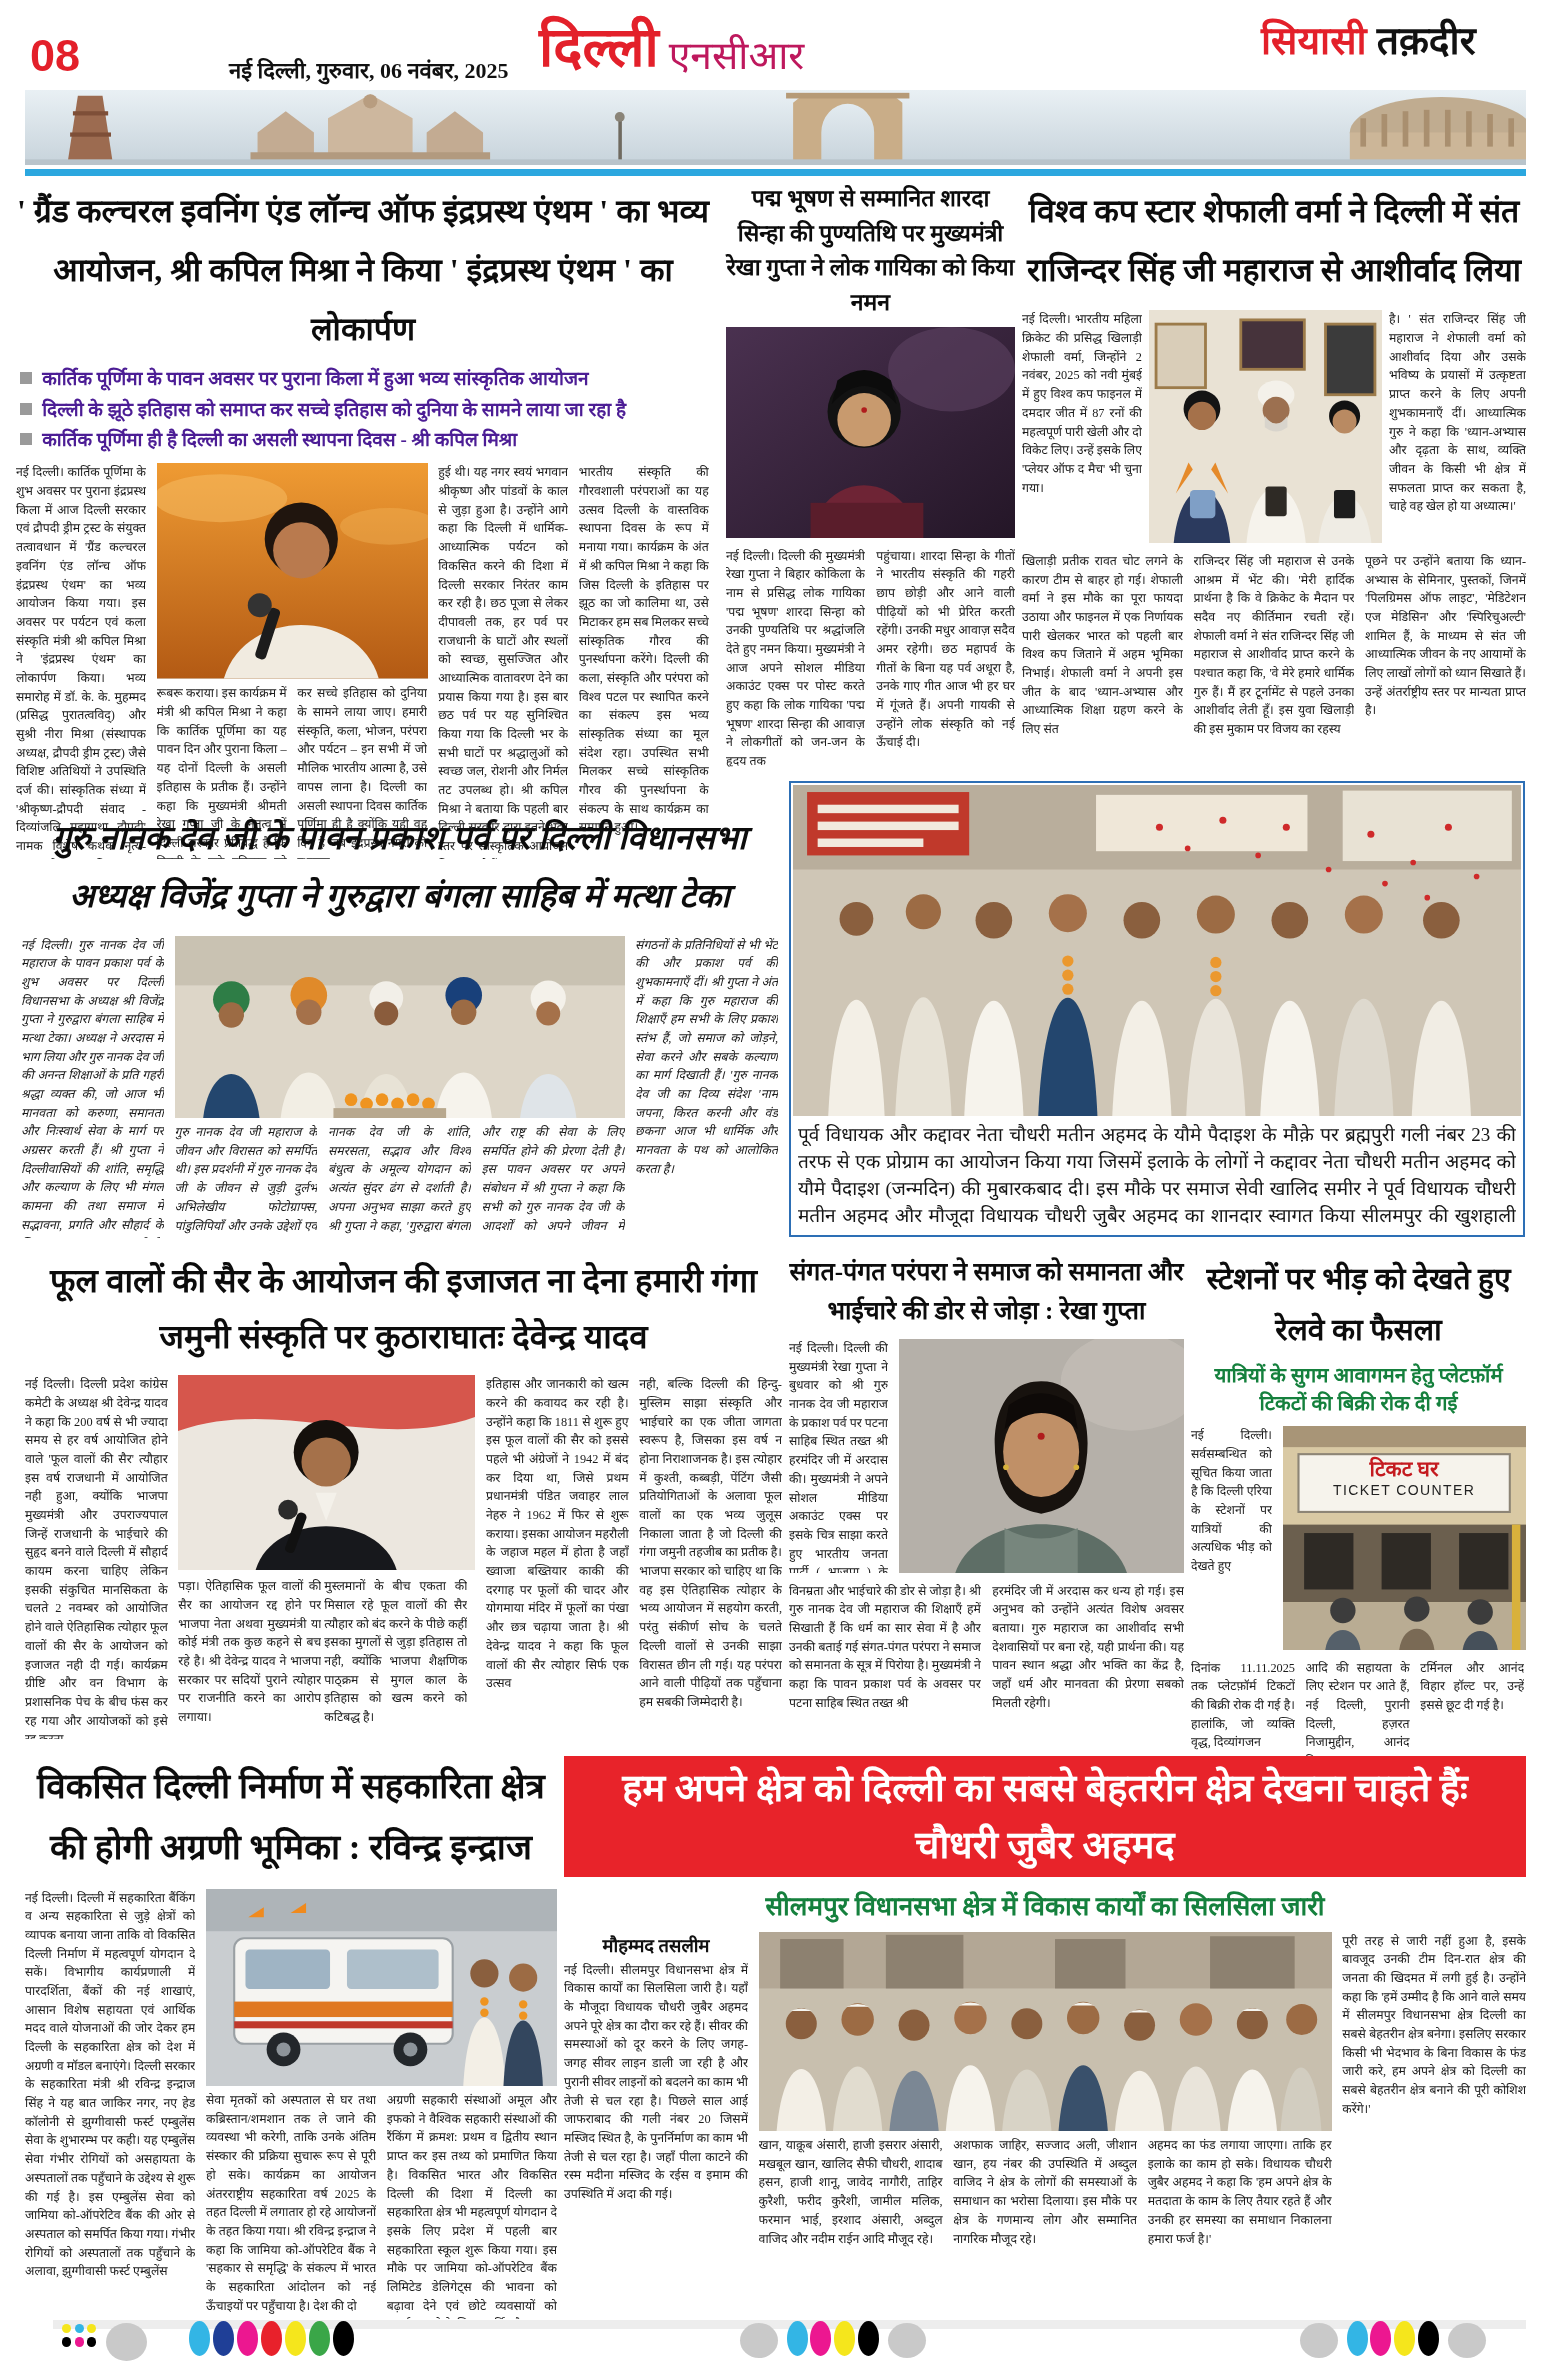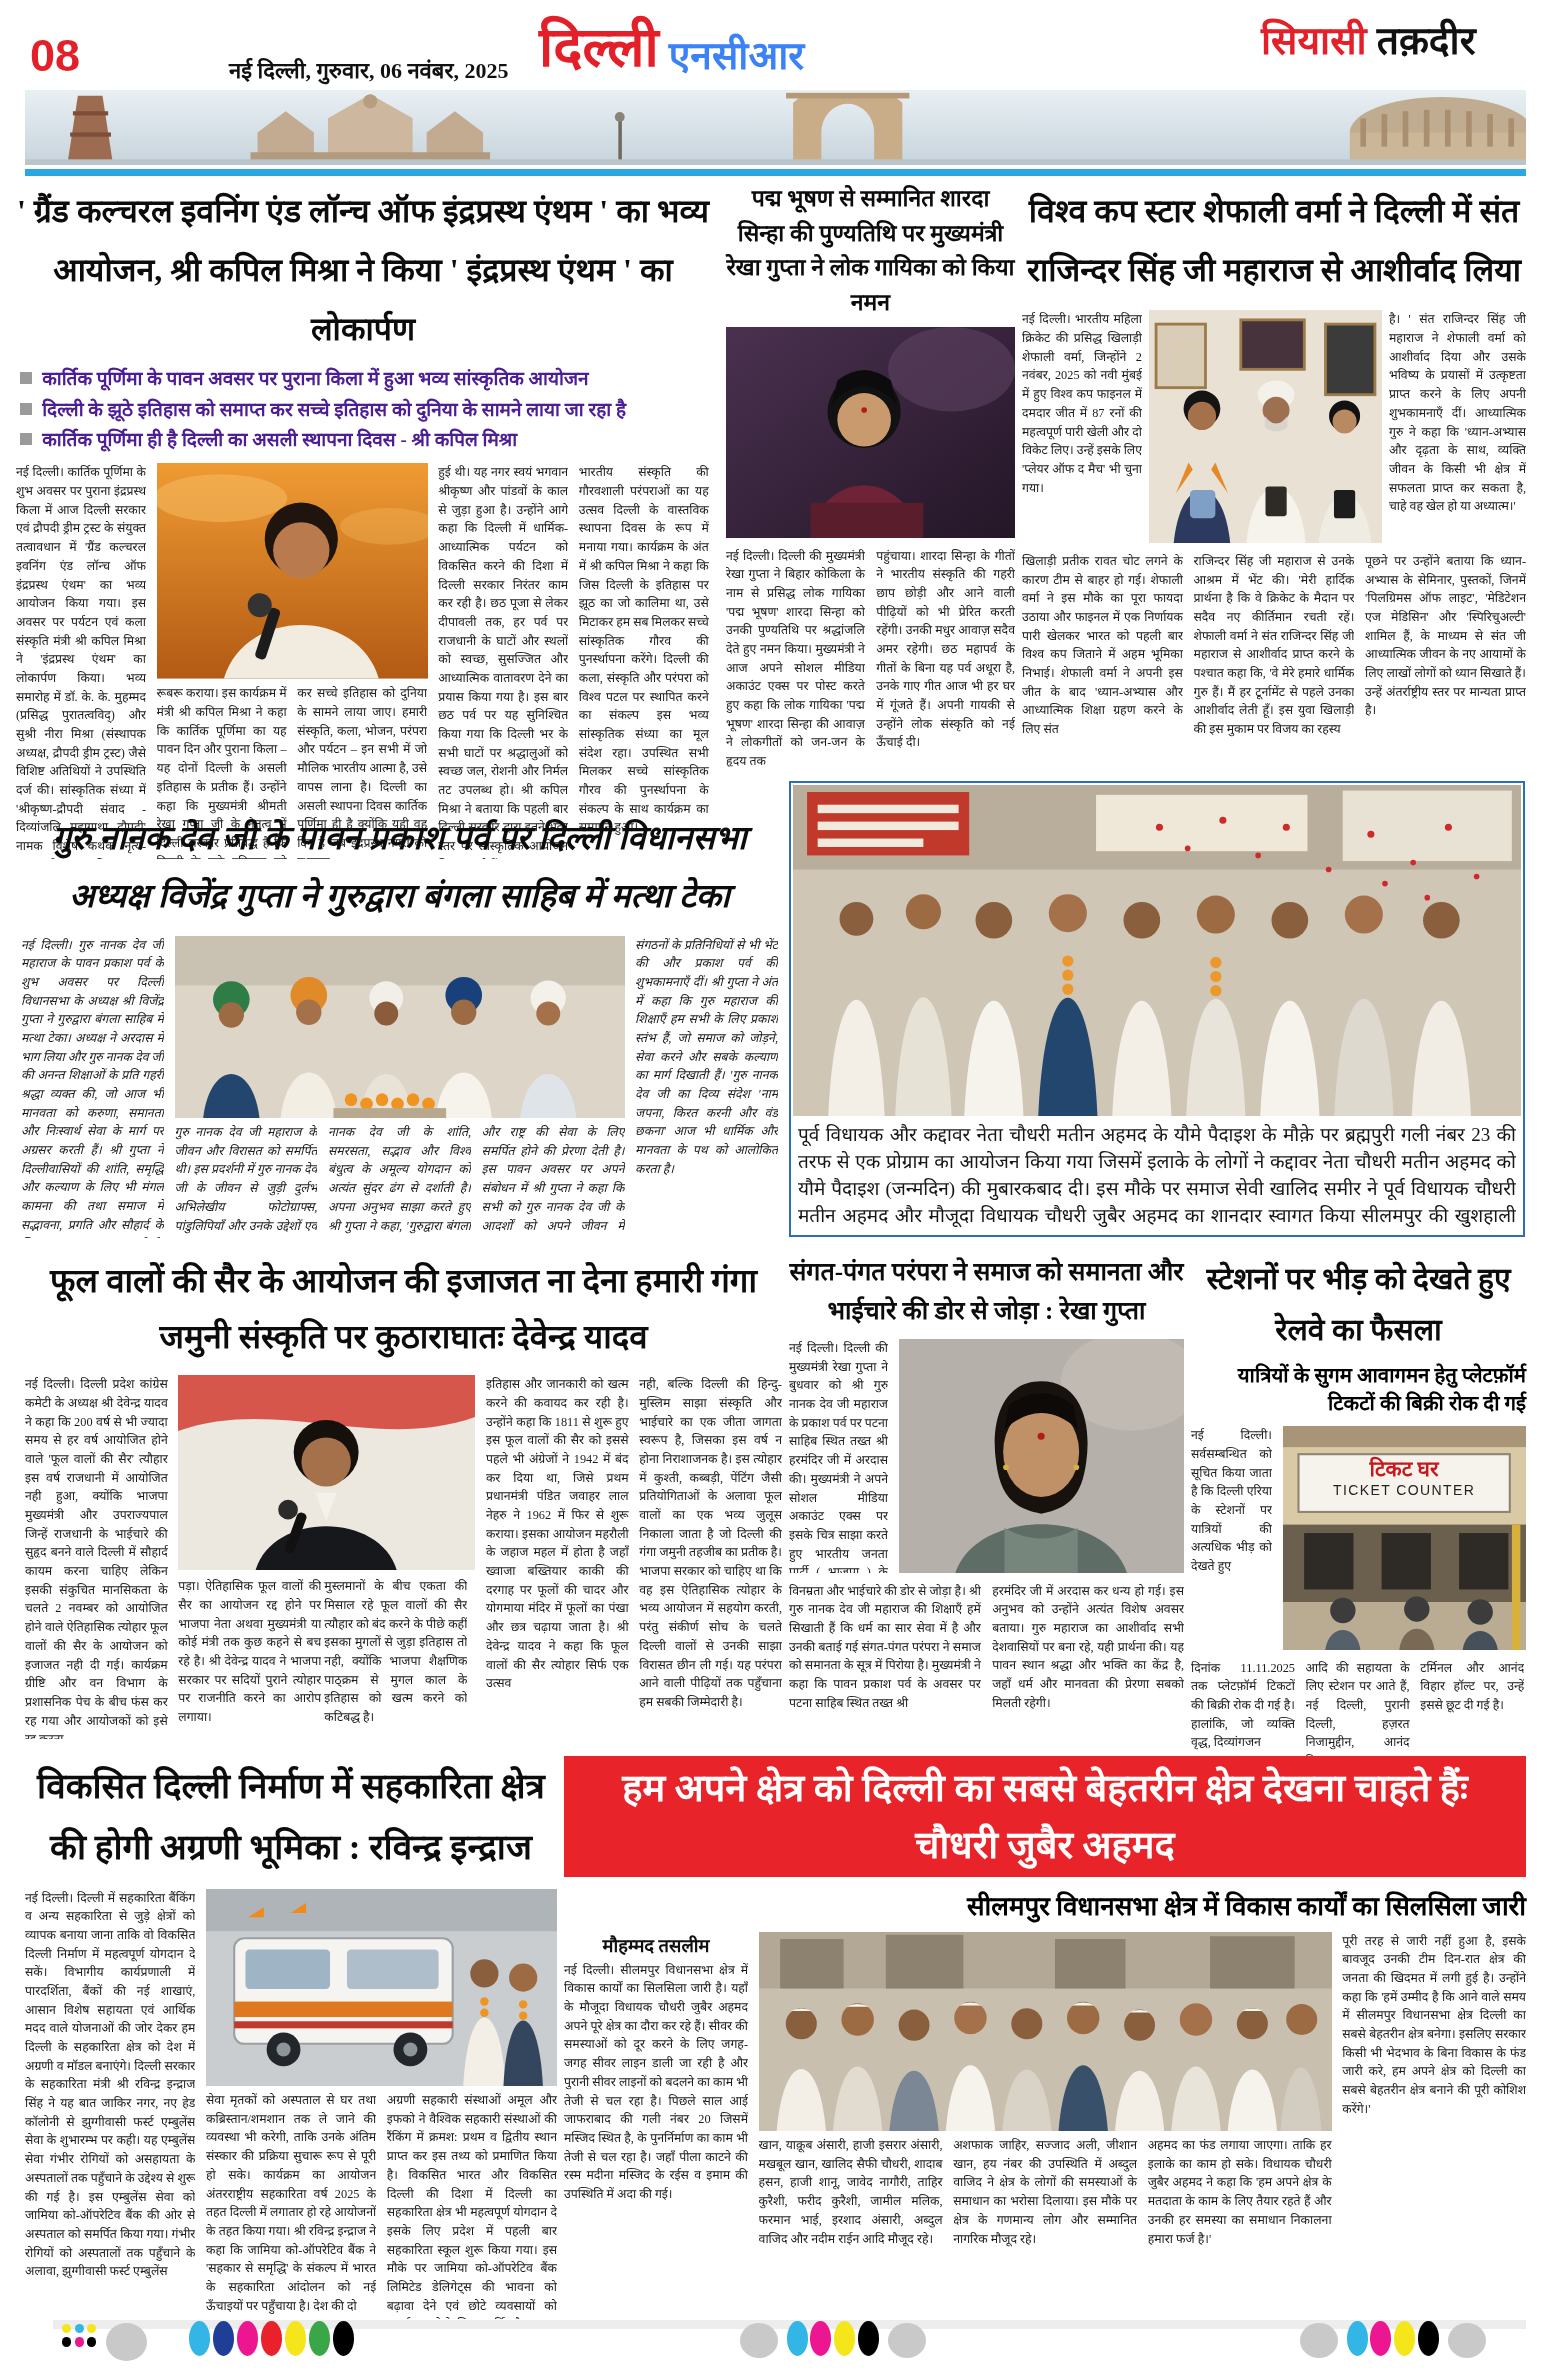--- a/index.html
+++ b/index.html
@@ -3,31 +3,31 @@
 <meta charset="utf-8">
 <style>
   html,body{margin:0;padding:0;background:#888;}
   #page{position:relative;width:1550px;height:2377px;background:#ffffff;
         font-family:"Liberation Serif","DejaVu Serif",serif;color:#111;overflow:hidden;}
   .abs{position:absolute;}
   
   .pagenum{font-size:45px;font-weight:bold;color:#e3202a;font-family:"Liberation Sans",sans-serif;}
   .dateline{font-size:22px;font-weight:bold;color:#111;}
   .logo-main{font-size:55px;font-weight:bold;color:#e3202a;line-height:1;}
-  .logo-sub{font-size:39px;font-weight:bold;color:#3b82f6;line-height:1;}
+  .logo-sub{font-size:39px;font-weight:normal;color:#be185d;line-height:1;}
   .tag-red{font-size:39px;font-weight:bold;color:#e3202a;line-height:1;}
   .tag-black{font-size:39px;font-weight:bold;color:#111;line-height:1;}
   .bluerule{background:#2ba7df;}
   
   .hl{font-weight:bold;color:#0c0c0c;text-align:center;}
   .hl-xl{font-size:32px;line-height:1.85;}
   .hl-l{font-size:30px;line-height:1.7;}
   .hl-m{font-size:25px;line-height:1.55;}
   .hl-s{font-size:23px;line-height:1.5;}
-  .subhl{font-weight:bold;color:#000000;text-align:right;}
+  .subhl{font-weight:bold;color:#15803d;text-align:center;}
   
   .bullet-row{display:flex;align-items:flex-start;margin:2.8px 0;}
   .bullet-sq{width:12px;height:12px;background:#9a9a9a;margin:7px 10px 0 4.2px;flex:0 0 auto;}
   .bullet-tx{font-size:19px;font-weight:bold;color:#4c1d95;line-height:1.45;}
   
   .body-cols{display:flex;}
   .bcol{text-align:justify;font-size:12.3px;line-height:1.52;overflow:hidden;color:#1b1b1b;}
   .midstack{display:flex;flex-direction:column;}
   
   .photo{position:relative;overflow:hidden;background:#d8d4cc;}

